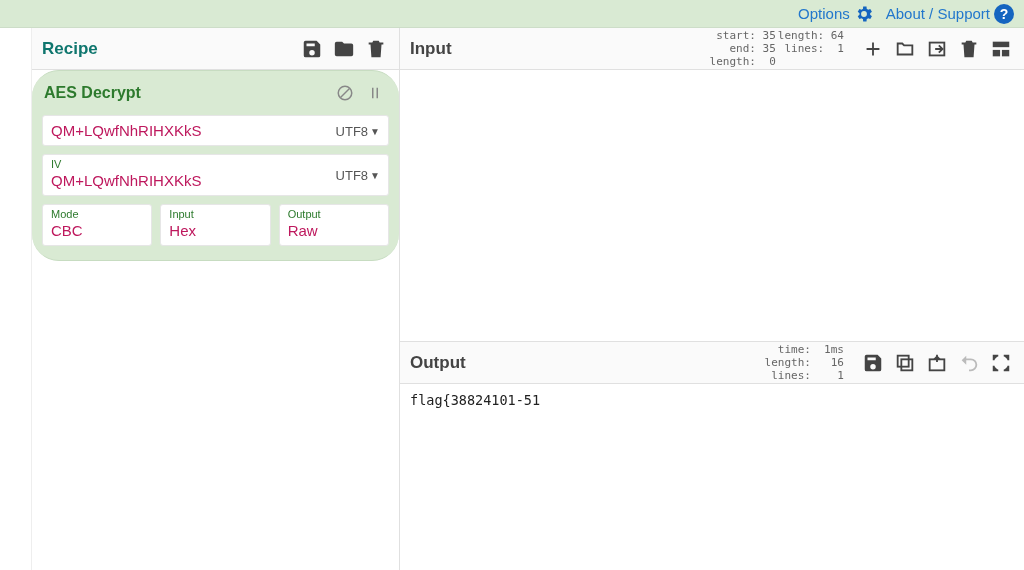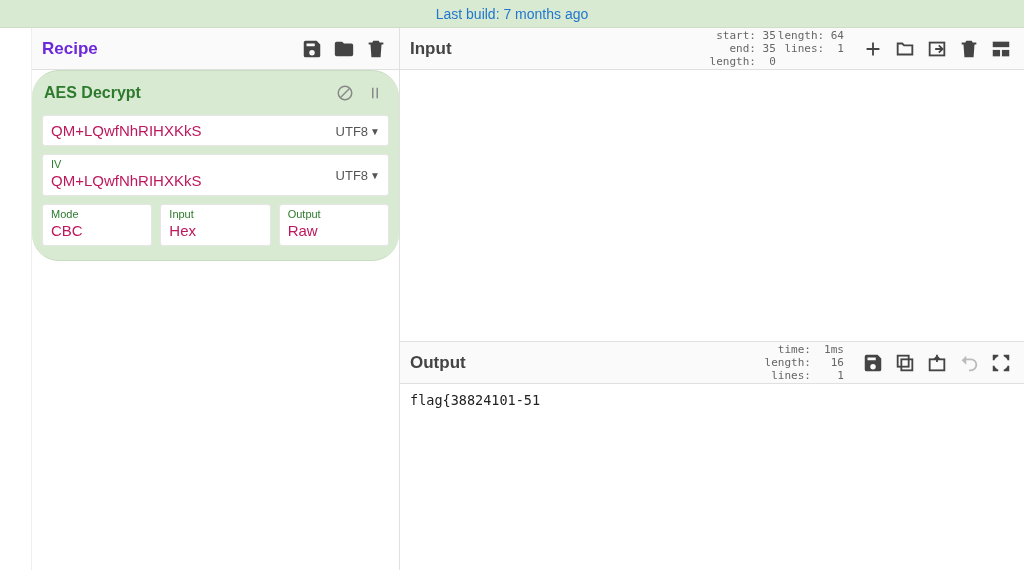--- a/index.html
+++ b/index.html
@@ -70,21 +70,21 @@
       height: 42px;
       background: #fafafa;
       display: flex;
       align-items: center;
       padding: 0 10px;
       border-bottom: 1px solid #e0e0e0;
     }
     .panel-header h3 {
       font-size: 17px;
       font-weight: bold;
-      color: #6d28d9;
+      color: #0f766e;
       flex: 1;
     }
     .icon-btn {
       width: 26px; height: 26px;
       display: flex; align-items: center; justify-content: center;
       cursor: pointer;
       margin-left: 6px;
       color: #444;
     }
     .icon-btn svg { width: 22px; height: 22px; fill: currentColor; }
@@ -185,21 +185,32 @@
       height: 15px;
       background: #000;
       vertical-align: text-bottom;
       margin: 0 0 -2px 0;
     }
   </style>
 </head>
 <body>
 
 <div class="banner">
-  <span class="banner-center">Last build: 7 months ago</span>
+  <div class="banner-right">
+    <a href="#">
+      <span>Options</span>
+      <svg class="gear-svg" viewBox="0 0 24 24">
+          <path d="M19.4 13a7.5 7.5 0 000-2l2.1-1.6-2-3.4-2.5 1a7.4 7.4 0 00-1.7-1L15 3h-4l-.3 2.9a7.4 7.4 0 00-1.7 1l-2.5-1-2 3.4L6.6 11a7.5 7.5 0 000 2l-2.1 1.6 2 3.4 2.5-1a7.4 7.4 0 001.7 1L11 21h4l.3-2.9a7.4 7.4 0 001.7-1l2.5 1 2-3.4L19.4 13zM12 15.5A3.5 3.5 0 1115.5 12 3.5 3.5 0 0112 15.5z"></path>
+        </svg>
+    </a>
+    <a href="#">
+      <span>About / Support</span>
+      <span class="help-circle">?</span>
+    </a>
+  </div>
 </div>
 
 <div class="main">
   <div class="left-gutter"></div>
 
   <div class="recipe-col">
     <div class="panel-header">
       <h3>Recipe</h3>
       <div class="icon-btn">
         <svg viewBox="0 0 24 24">

